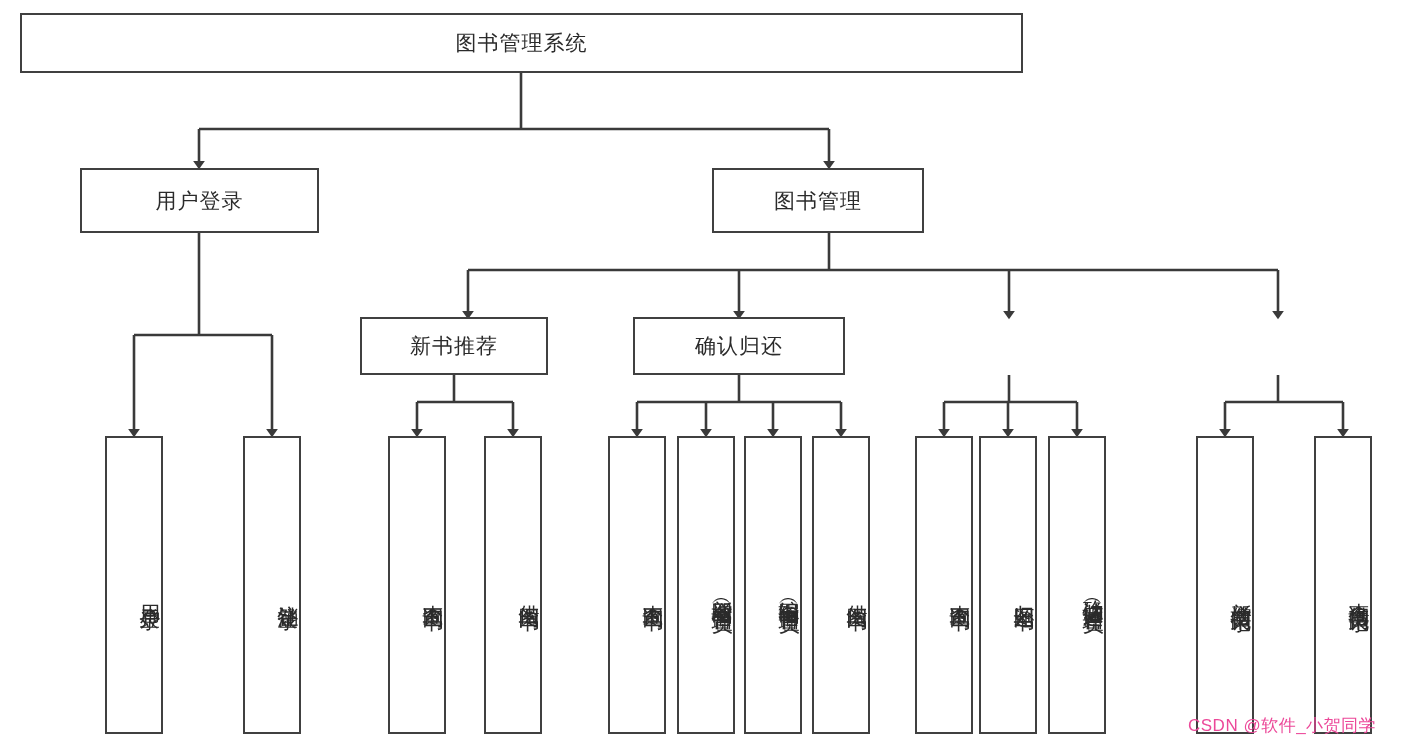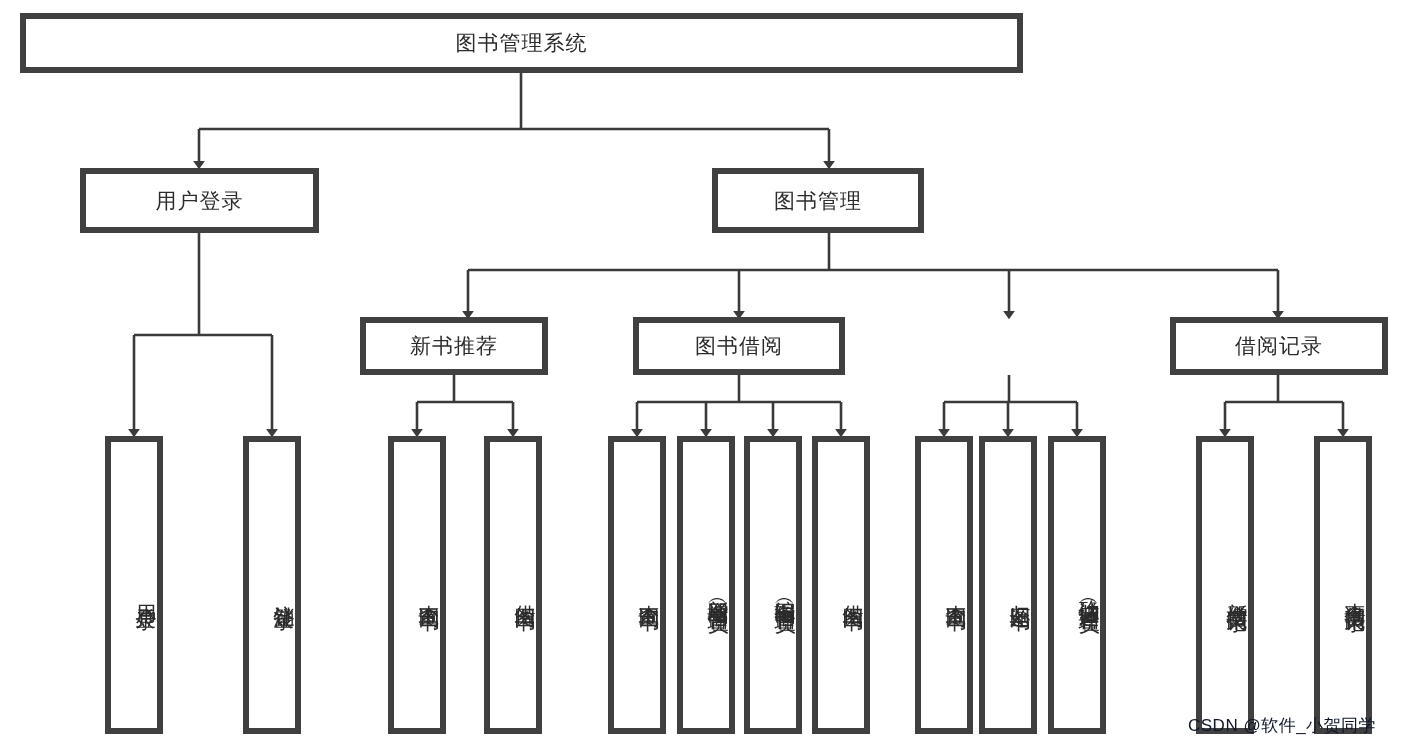--- a/index.html
+++ b/index.html
@@ -22,21 +22,21 @@
     position: absolute;
     left: 0;
     top: 0;
     width: 1405px;
     height: 747px;
     pointer-events: none;
   }
   .node {
     position: absolute;
     box-sizing: border-box;
-    border: 6px solid #404040;
+    border: 2px solid #404040;
     background: #ffffff;
     display: flex;
     align-items: center;
     justify-content: center;
     color: #2b2b2b;
   }
   .node.horiz {
     font-size: 21px;
     letter-spacing: 1px;
   }
@@ -53,21 +53,21 @@
     writing-mode: vertical-rl;
     text-orientation: upright;
     line-height: 1.08;
     white-space: nowrap;
   }
   .watermark {
     position: absolute;
     left: 1188px;
     top: 714px;
     font-size: 17px;
-    color: #0f172a;
+    color: #ec4899;
     white-space: nowrap;
     letter-spacing: 0.5px;
   }
 </style>
 </head>
 <body>
 
 <div id="canvas">
 
   <svg class="wires" viewBox="0 0 1405 747">
@@ -130,24 +130,21 @@
     <span class="label">用户登录</span>
   </div>
   <div class="node horiz" style="left:712px; top:168px; width:212px; height:65px;">
     <span class="label">图书管理</span>
   </div>
 
   <div class="node horiz" style="left:360px; top:317px; width:188px; height:58px;justify-content:center;">
     <span class="label">新书推荐</span>
   </div>
   <div class="node horiz" style="left:633px; top:317px; width:212px; height:58px;">
-    <span class="label">图书借阅</span>
-  </div>
-  <div class="node horiz" style="left:1170px; top:317px; width:218px; height:58px;">
-    <span class="label">借阅记录</span>
+    <span class="label">确认归还</span>
   </div>
 
   <div class="node vert" style="left:105px; top:436px; width:58px; height:298px;">
     <span class="label">用户登录</span>
   </div>
   <div class="node vert" style="left:243px; top:436px; width:58px; height:298px;">
     <span class="label">注销登录</span>
   </div>
 
   <div class="node vert" style="left:388px; top:436px; width:58px; height:298px;">

